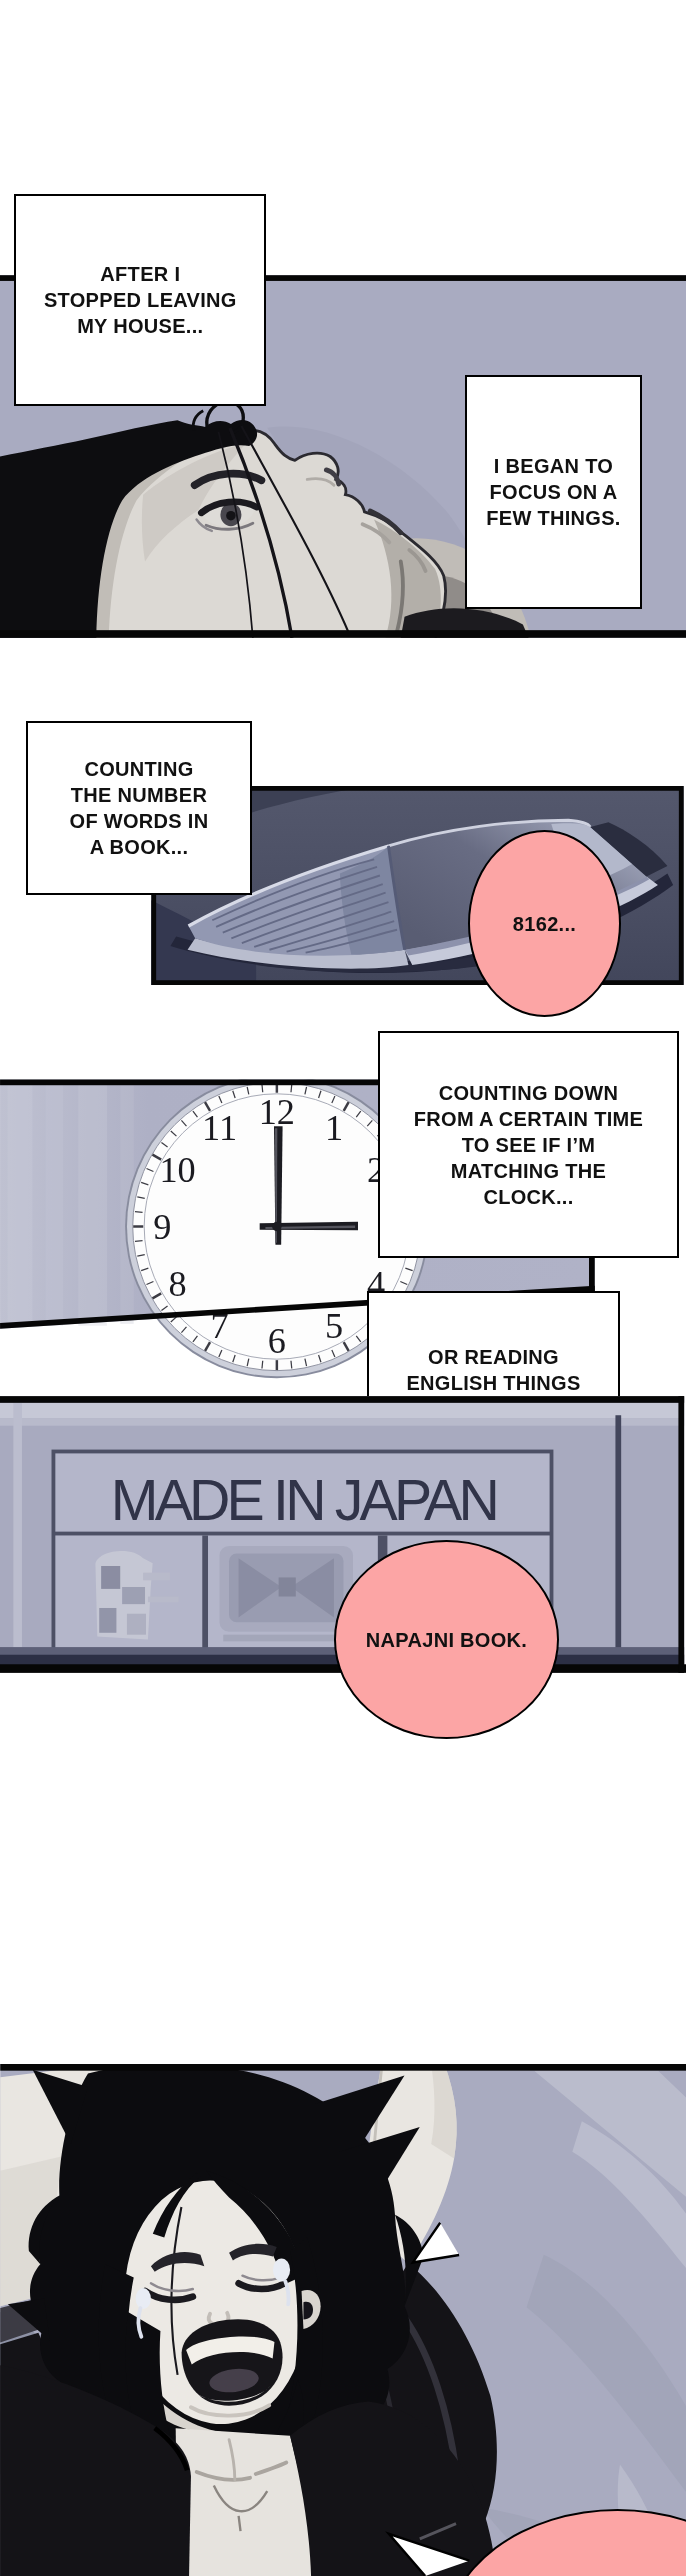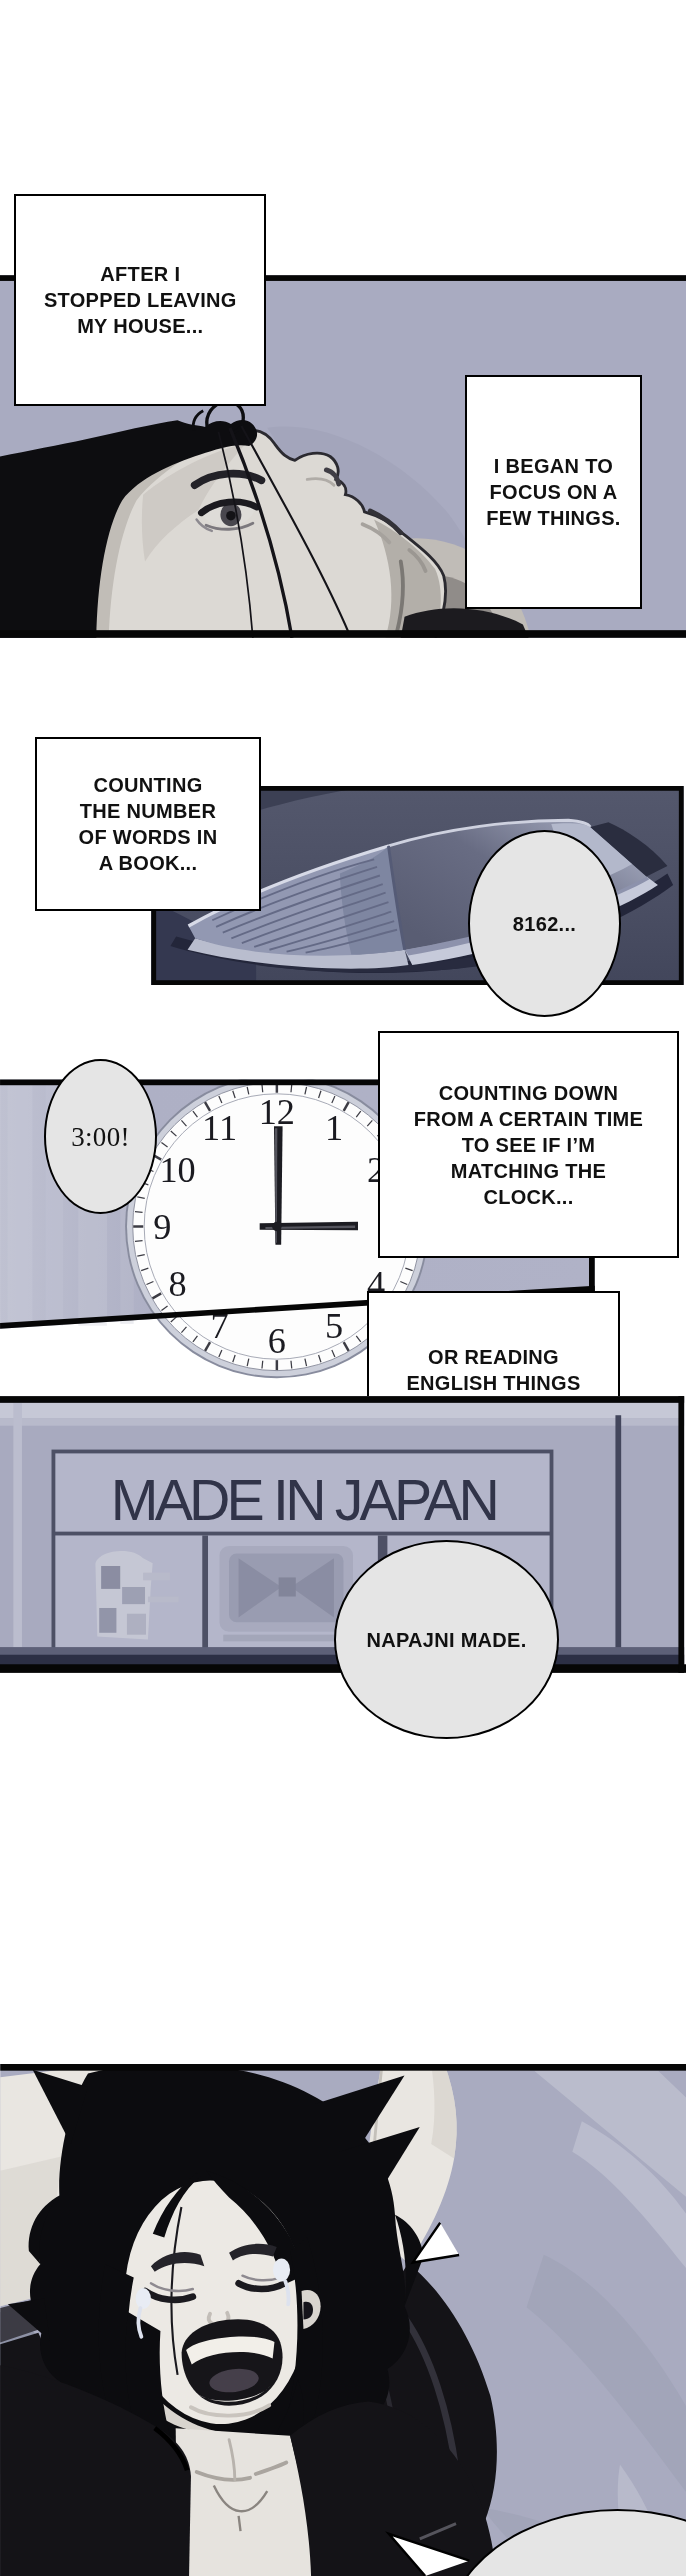--- a/index.html
+++ b/index.html
@@ -1,21 +1,21 @@
 <!DOCTYPE html>
 <html><head>
 <meta charset="utf-8">
 <style>
   html,body{margin:0;padding:0;background:#fff;}
   #page{position:relative;width:687px;height:2576px;background:#fff;overflow:hidden;
         font-family:"Liberation Sans",sans-serif;}
   .cap{position:absolute;background:#fff;border:2.4px solid #000;display:flex;
        align-items:center;justify-content:center;text-align:center;
        font-weight:700;font-size:20px;line-height:26px;color:#111;letter-spacing:0.3px;}
-  .bal{position:absolute;background:#e5e5e5;border:2.4px solid #000;border-radius:50%;
+  .bal{position:absolute;background:#fca5a5;border:2.4px solid #000;border-radius:50%;
        display:flex;align-items:center;justify-content:center;text-align:center;
        font-weight:700;font-size:20px;line-height:28px;color:#111;letter-spacing:0.3px;}
   svg{position:absolute;display:block;}
 </style>
 </head>
 <body>
 <div id="page">
 
 <svg width="687" height="363" viewBox="0 0 720 380" style="left:0;top:275px;">
   <rect x="0" y="0" width="720" height="380" fill="#a9abc1"></rect>
@@ -123,21 +123,21 @@
     <path d="M95,165 C152,143 209,125 246,112" fill="none"></path>
     <path d="M108,169 C160,152 213,134 249,122" fill="none"></path>
     <path d="M124,172 C172,158 218,143 252,132" fill="none"></path>
     <path d="M142,174 C186,164 224,151 255,142" fill="none"></path>
     <path d="M162,175 C200,168 230,158 258,151" fill="none"></path>
   </g>
 
   <rect x="2.5" y="2.5" width="554" height="204" fill="none" stroke="#060606" stroke-width="5"></rect>
 </svg>
 
-<div class="cap" style="left:35px;top:721px;width:222px;height:170px;margin-top:16px;">COUNTING<br>THE NUMBER<br>OF WORDS IN<br>A BOOK...</div>
+<div class="cap" style="left:26px;top:721px;width:222px;height:170px;">COUNTING<br>THE NUMBER<br>OF WORDS IN<br>A BOOK...</div>
 
 <div class="bal" style="left:468px;top:830px;width:149px;height:183px;">8162...</div>
 
 <svg width="611" height="315" viewBox="0 0 640 330" style="left:0;top:1069px;">
   <defs>
     <clipPath id="clkclip">
           <rect x="0" y="11" width="640" height="319"></rect>
         </clipPath>
     <linearGradient id="wallg" x1="0" y1="0" x2="1" y2="0">
       <stop offset="0" stop-color="#bfc1d1"></stop>
@@ -243,21 +243,20 @@
     <polygon points="272,161.5 375,160 375,169 272,168.5" fill="#1c1c22"></polygon>
     <polygon points="278,165.5 372,164 372,166.5 278,167.5" fill="#55555e"></polygon>
     <circle cx="290" cy="165" r="5" fill="#1c1c22"></circle>
   </g>
 
   <rect x="0" y="11" width="623" height="6" fill="#060606"></rect>
   <polygon points="0,266 623,227 623,233 0,272" fill="#060606"></polygon>
   <rect x="617" y="11" width="6" height="222" fill="#060606"></rect>
 </svg>
 
-<div class="bal" style="left:44px;top:1059px;width:109px;height:151px;font-family:'Liberation Serif',serif;font-weight:400;font-size:27px;">3:00!</div>
 
 <div class="cap" style="left:367px;top:1291px;width:249px;height:179px;">OR READING<br>ENGLISH THINGS<br>BACKWARDS.</div>
 
 <div class="cap" style="left:378px;top:1031px;width:297px;height:223px;">COUNTING DOWN<br>FROM A CERTAIN TIME<br>TO SEE IF I’M<br>MATCHING THE<br>CLOCK...</div>
 
 <svg width="687" height="277" viewBox="0 0 720 290" style="left:0;top:1396px;">
   <rect width="717" height="290" fill="#a8aabf"></rect>
 
   <rect x="0" y="7" width="717" height="16" fill="#c6c8d6"></rect>
   <rect x="0" y="23" width="717" height="8" fill="#b8bacb"></rect>
@@ -302,21 +301,21 @@
   </g>
 
   <rect x="0" y="263" width="717" height="19" fill="#5d6078"></rect>
   <rect x="0" y="271" width="717" height="11" fill="#2c2f45"></rect>
 
   <rect x="0" y="0" width="717" height="7" fill="#060606"></rect>
   <rect x="0" y="281" width="720" height="9" fill="#060606"></rect>
   <rect x="711" y="0" width="6" height="290" fill="#060606"></rect>
 </svg>
 
-<div class="bal" style="left:334px;top:1540px;width:221px;height:195px;">NAPAJNI MADE.</div>
+<div class="bal" style="left:334px;top:1540px;width:221px;height:195px;">NAPAJNI BOOK.</div>
 
 <svg width="687" height="512" viewBox="0 0 720 537" style="left:0;top:2064px;">
   <rect width="720" height="537" fill="#a9abc0"></rect>
 
   <path d="M430,7 L560,7 L720,140 L720,36 L690,7 Z" fill="#babccc"></path>
 
   <path d="M570,200 C625,225 680,290 720,360 L720,450 C665,375 608,300 552,255 Z" fill="#a2a5b9"></path>
   <path d="M610,60 C655,85 692,118 720,158 L720,215 C675,158 638,115 600,92 Z" fill="#babccd"></path>
   <path d="M505,465 C562,475 632,498 700,537 L575,537 C540,508 518,484 505,465 Z" fill="#a2a5b9"></path>
   <path d="M650,420 C672,450 692,490 704,537 L660,537 C650,495 644,455 650,420 Z" fill="#b8bacb"></path>

